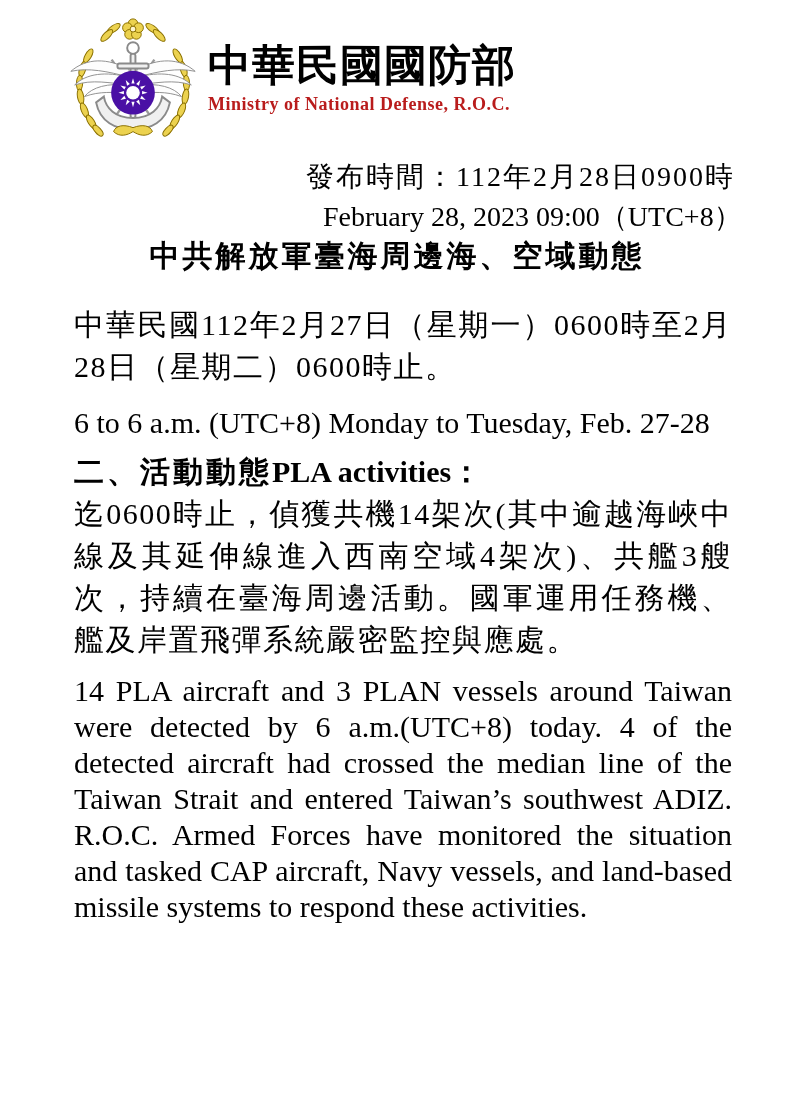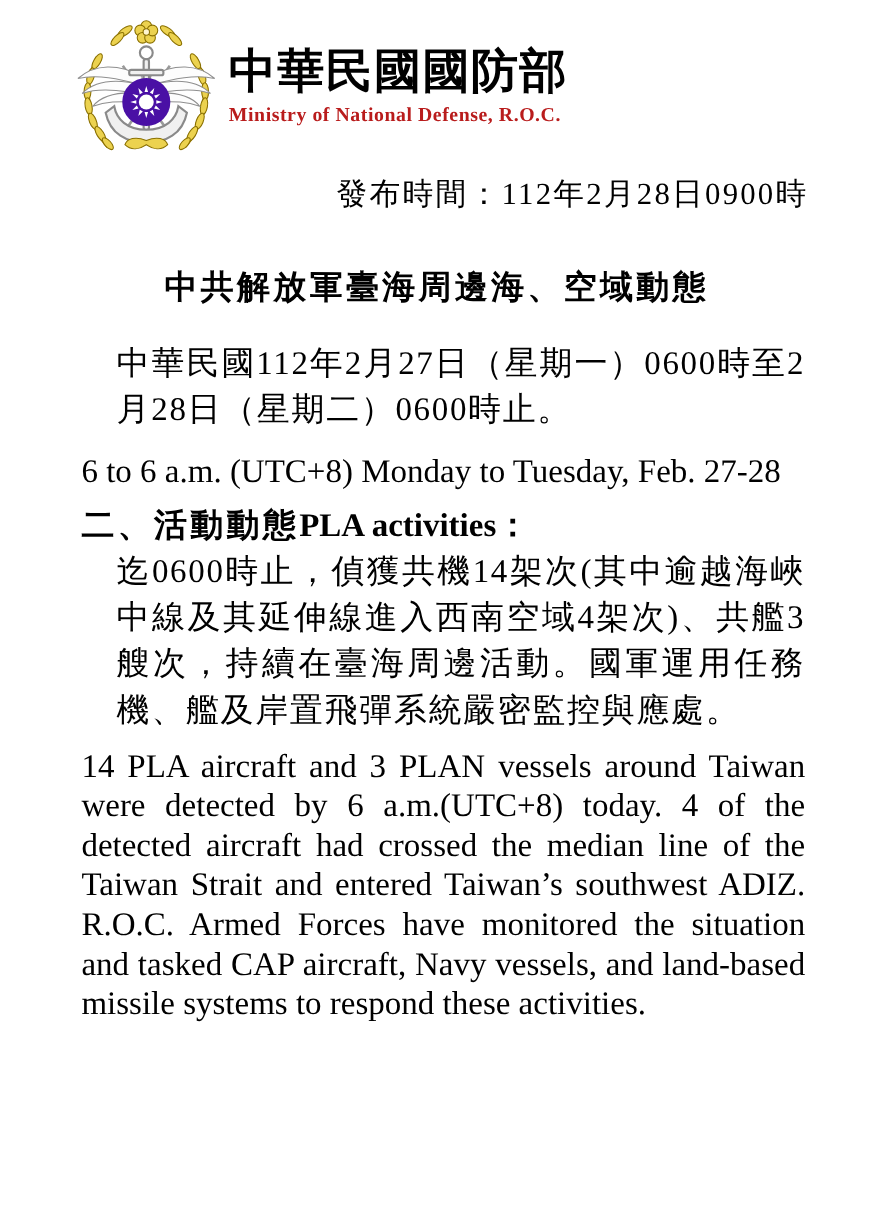--- a/index.html
+++ b/index.html
@@ -26,34 +26,34 @@
     margin-top:3px; font-size:18px; font-weight:bold; letter-spacing:.5px;
     font-family:"Liberation Serif","DejaVu Serif",serif;
     white-space:nowrap;
   }
   
   .release { margin:6px 0 0 306px; font-size:28px; line-height:40px; }
   .release-zh { letter-spacing:2px; white-space:nowrap; }
   .release-en { padding-left:17px; white-space:nowrap; }
   
   .doc-title-zh {
-    margin-top:46px; text-align:center;
+    text-align:center;
     font-size:30px; font-weight:bold; letter-spacing:3px; line-height:37px;
   }
   .doc-title-en {
     text-align:center; font-size:28px; font-weight:bold; line-height:35px;
     letter-spacing:-.3px; word-spacing:-1px;
   }
   
   section { margin:0 62px 0 74px; font-size:30px; }
   .sec-date { margin-top:30px; }
   .sec-activities { margin-top:10px; }
   .sec-heading { font-weight:bold; line-height:42px; }
   .sec-heading .zh { letter-spacing:3px; }
-  .body-zh { line-height:42px; letter-spacing:1.5px; text-align:justify;margin-left:32px; }
+  .body-zh { line-height:42px; letter-spacing:1.5px; text-align:justify; }
   .body-en { line-height:37px; text-align:justify;margin-top:16px; }
   .sec1-en { max-width:646px; }
   .para-en { margin-top:12px; line-height:36px; }
 </style>
 </head>
 <body>
 
 <div class="page">
 
   <header class="masthead">
@@ -123,20 +123,21 @@
       </svg>
     </div>
     <div class="masthead-text">
       <div class="org-title-zh">中華民國國防部</div>
       <div class="org-title-en" style="color: #b91c1c;">Ministry of National Defense, R.O.C.</div>
     </div>
   </header>
 
   <div class="release">
     <div class="release-zh">發布時間：112年2月28日0900時</div>
+    <div class="release-en">February 28, 2023 09:00（UTC+8）</div>
   </div>
 
   <h1 class="doc-title-zh">中共解放軍臺海周邊海、空域動態</h1>
 
   <section class="sec-date">
     <p class="body-zh">中華民國112年2月27日（星期一）0600時至2月28日（星期二）0600時止。</p>
     <p class="body-en sec1-en">6 to 6 a.m. (UTC+8) Monday to Tuesday, Feb. 27-28</p>
   </section>
 
   <section class="sec-activities">

